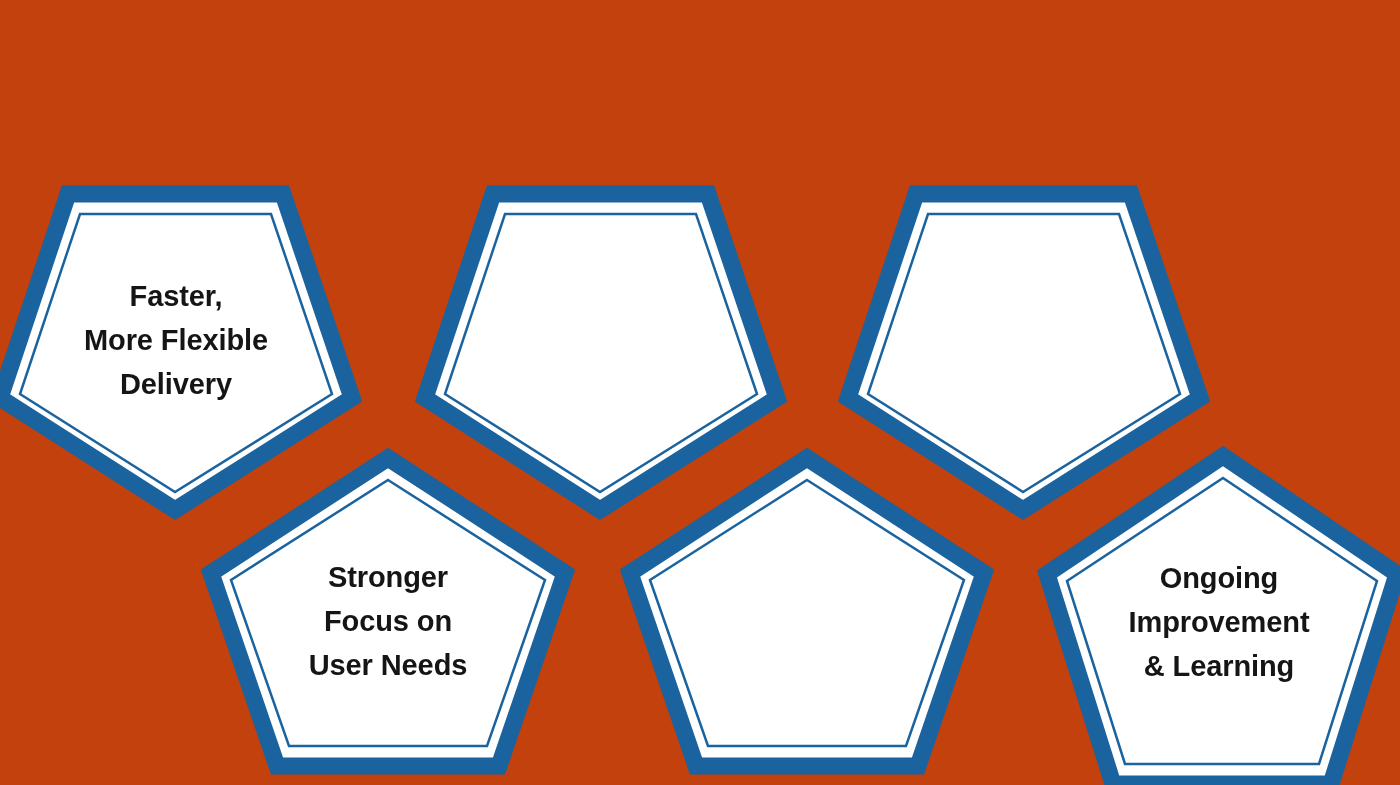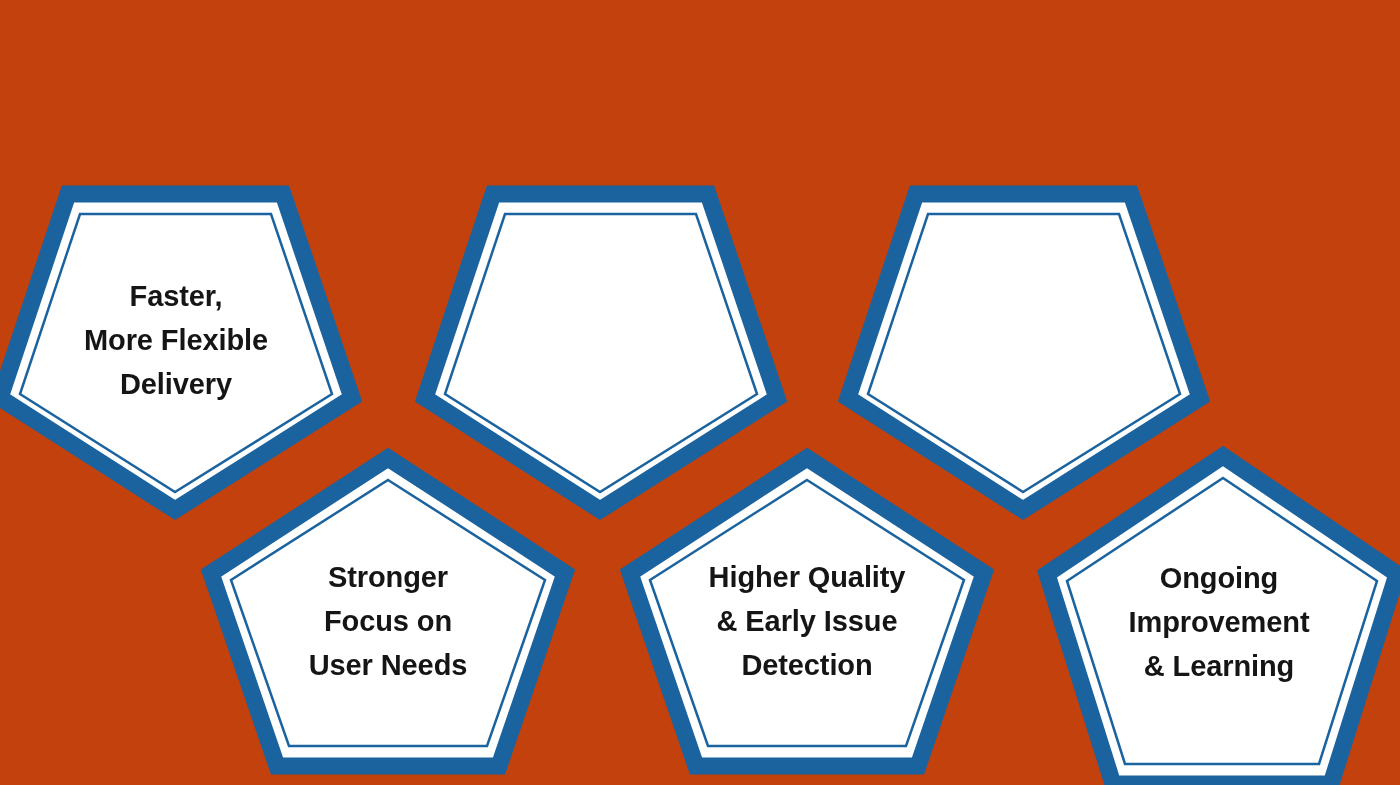--- a/index.html
+++ b/index.html
@@ -76,23 +76,20 @@
     <div class="node-label" style="top:105px;">Stronger
 Focus on
 User Needs</div>
   </div>
 
   <div class="pentagon-node" style="left:622px; top:450px; width:370px; height:325px;">
     <svg width="370" height="325" viewBox="0 0 370 325" aria-hidden="true">
       <polygon points="185,8 362,123 296,316 74,316 8,123" fill="#ffffff" stroke="#1a639f" stroke-width="17" stroke-linejoin="miter"></polygon>
       <polygon points="185,30 342,130 284,296 86,296 28,130" fill="#ffffff" stroke="#1a639f" stroke-width="2.5" stroke-linejoin="miter"></polygon>
     </svg>
-    <div class="node-label" style="top:105px;">Higher Quality
-&amp; Early Issue
-Detection</div>
   </div>
 
   <div class="pentagon-node" style="left:1033px; top:448px; width:372px; height:345px;">
     <svg width="372" height="345" viewBox="0 0 372 345" aria-hidden="true">
       <polygon points="190,8 364,126 298,336 80,336 14,126" fill="#ffffff" stroke="#1a639f" stroke-width="17" stroke-linejoin="miter"></polygon>
       <polygon points="190,30 344,133 286,316 92,316 34,133" fill="#ffffff" stroke="#1a639f" stroke-width="2.5" stroke-linejoin="miter"></polygon>
     </svg>
     <div class="node-label" style="top:108px;">Ongoing
 Improvement
 &amp; Learning</div>

